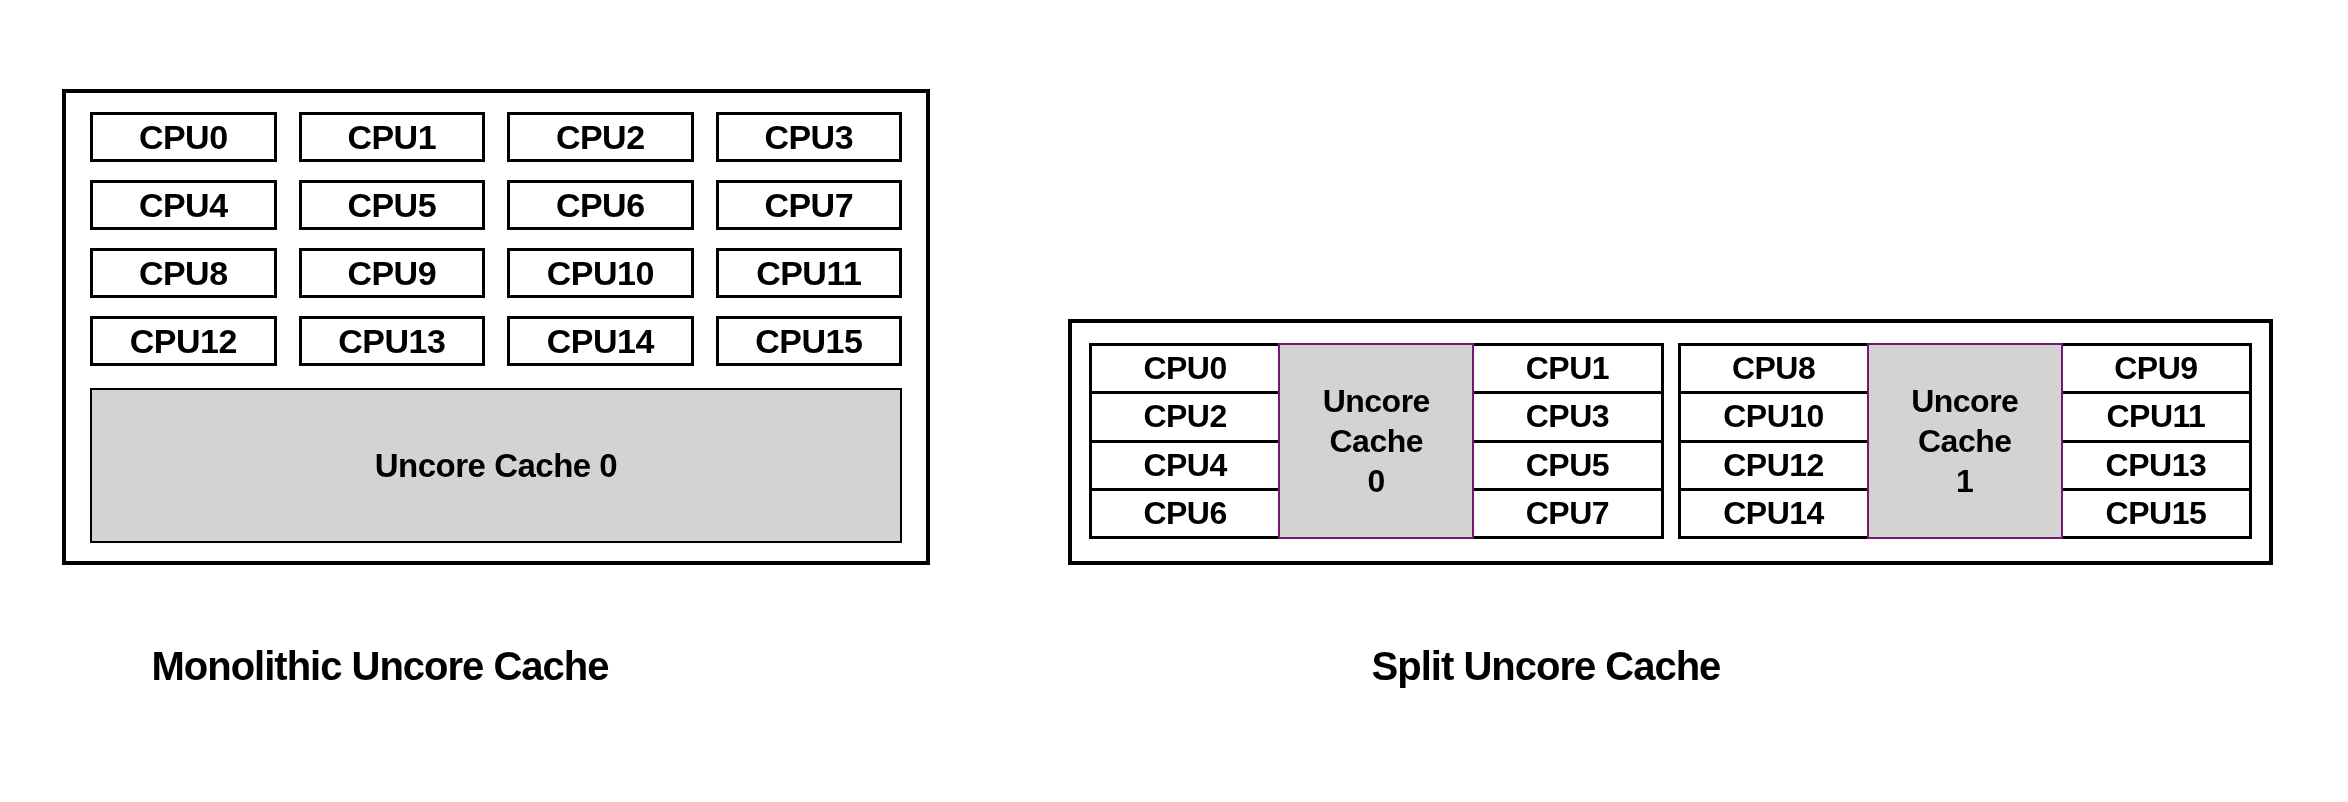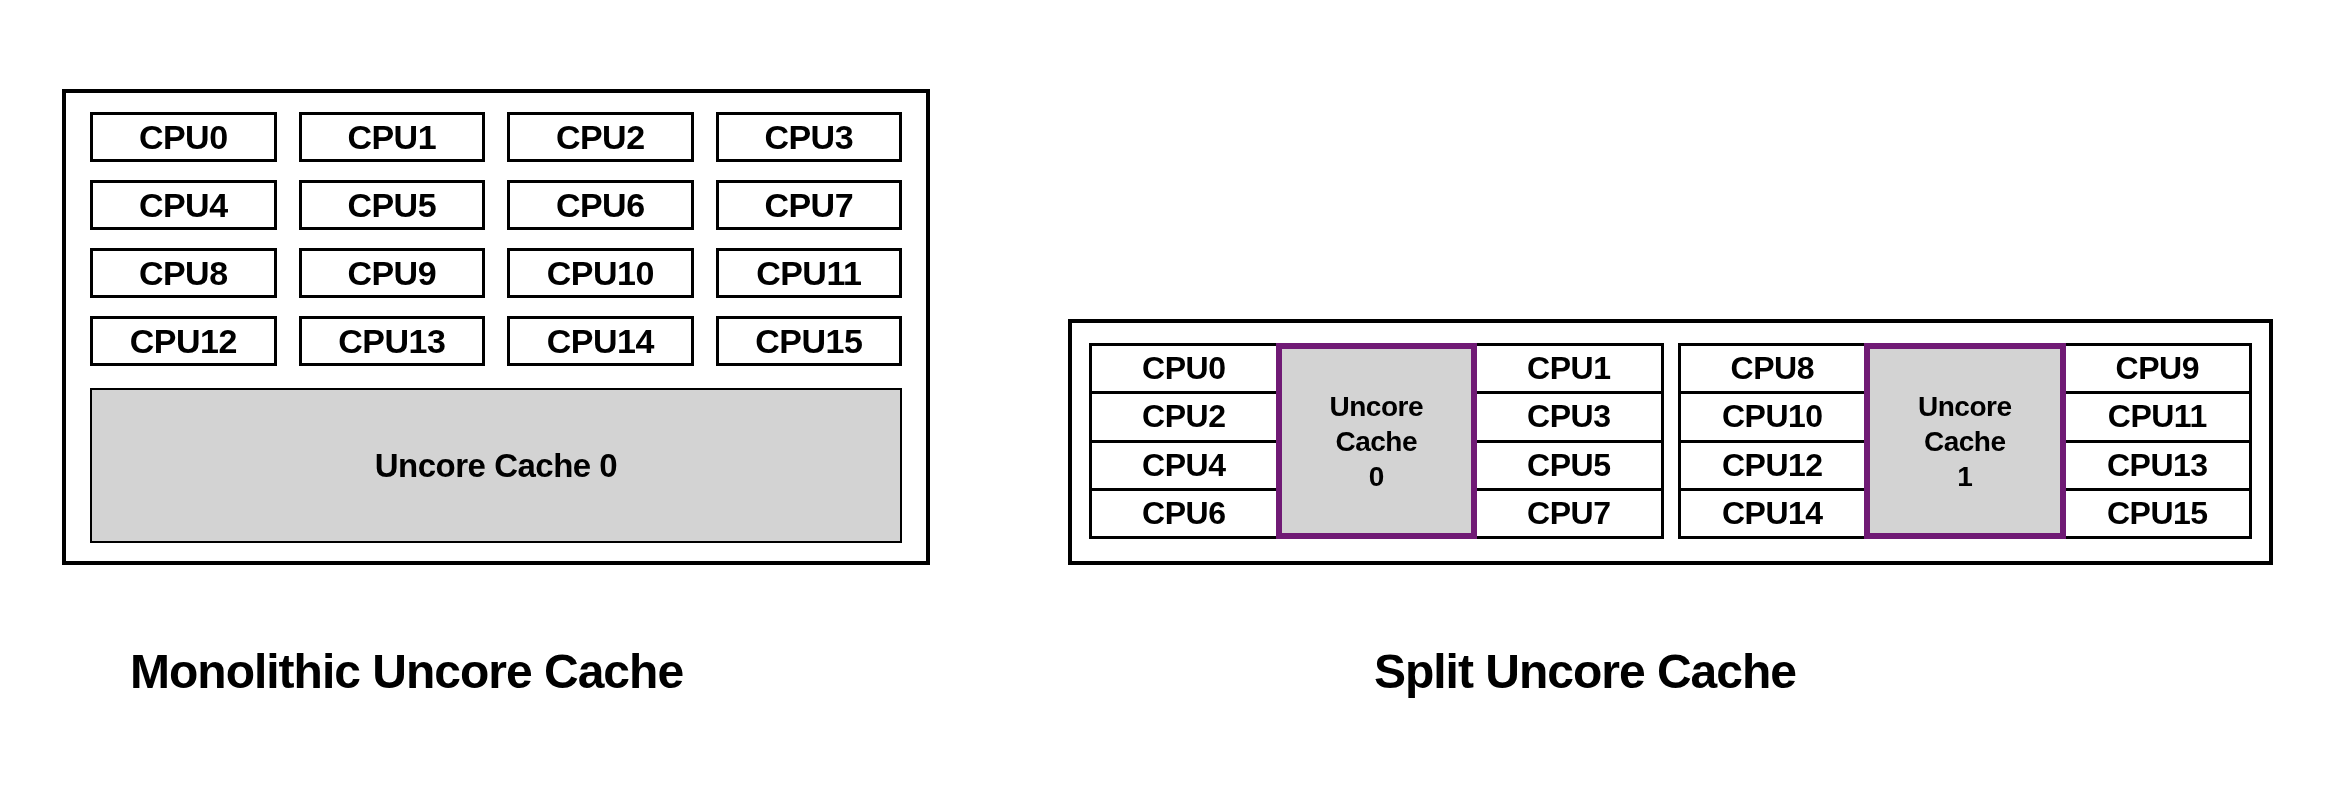--- a/index.html
+++ b/index.html
@@ -82,39 +82,39 @@
     font-size: 32px;
     letter-spacing: -0.5px;
     margin-top: -3px;
   }
   .cpu-stack .cpu-cell:first-child { margin-top: 0; }
   .split-cache {
     flex: 1;
     position: relative;
     z-index: 1;
     margin: 0 -3px;
-    border: 6px solid #701a75;
+    border: 2px solid #701a75;
     display: flex;
     align-items: center;
     justify-content: center;
     text-align: center;
-    font-size: 28px;
+    font-size: 32px;
     line-height: 1.25;
     letter-spacing: -0.5px;
     white-space: pre-line;
   }
 
   
   .caption {
     position: absolute;
     top: 644px;
     width: 500px;
-    text-align: right;
+    text-align: center;
     white-space: nowrap;
-    font-size: 48px;
+    font-size: 40px;
     letter-spacing: -1px;
   }
   .caption-mono  { left: 130px; }
   .caption-split { left: 1296px; }
 </style>
 </head>
 <body>
 
 <div class="mono-box">
   <div class="cpu-grid">

